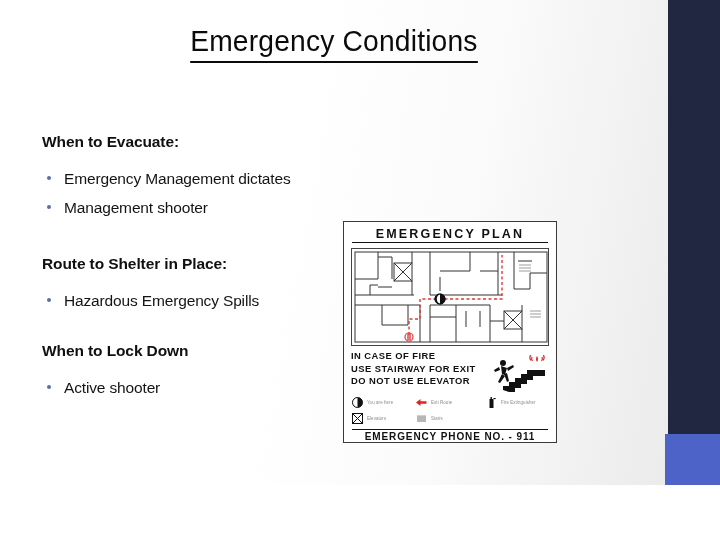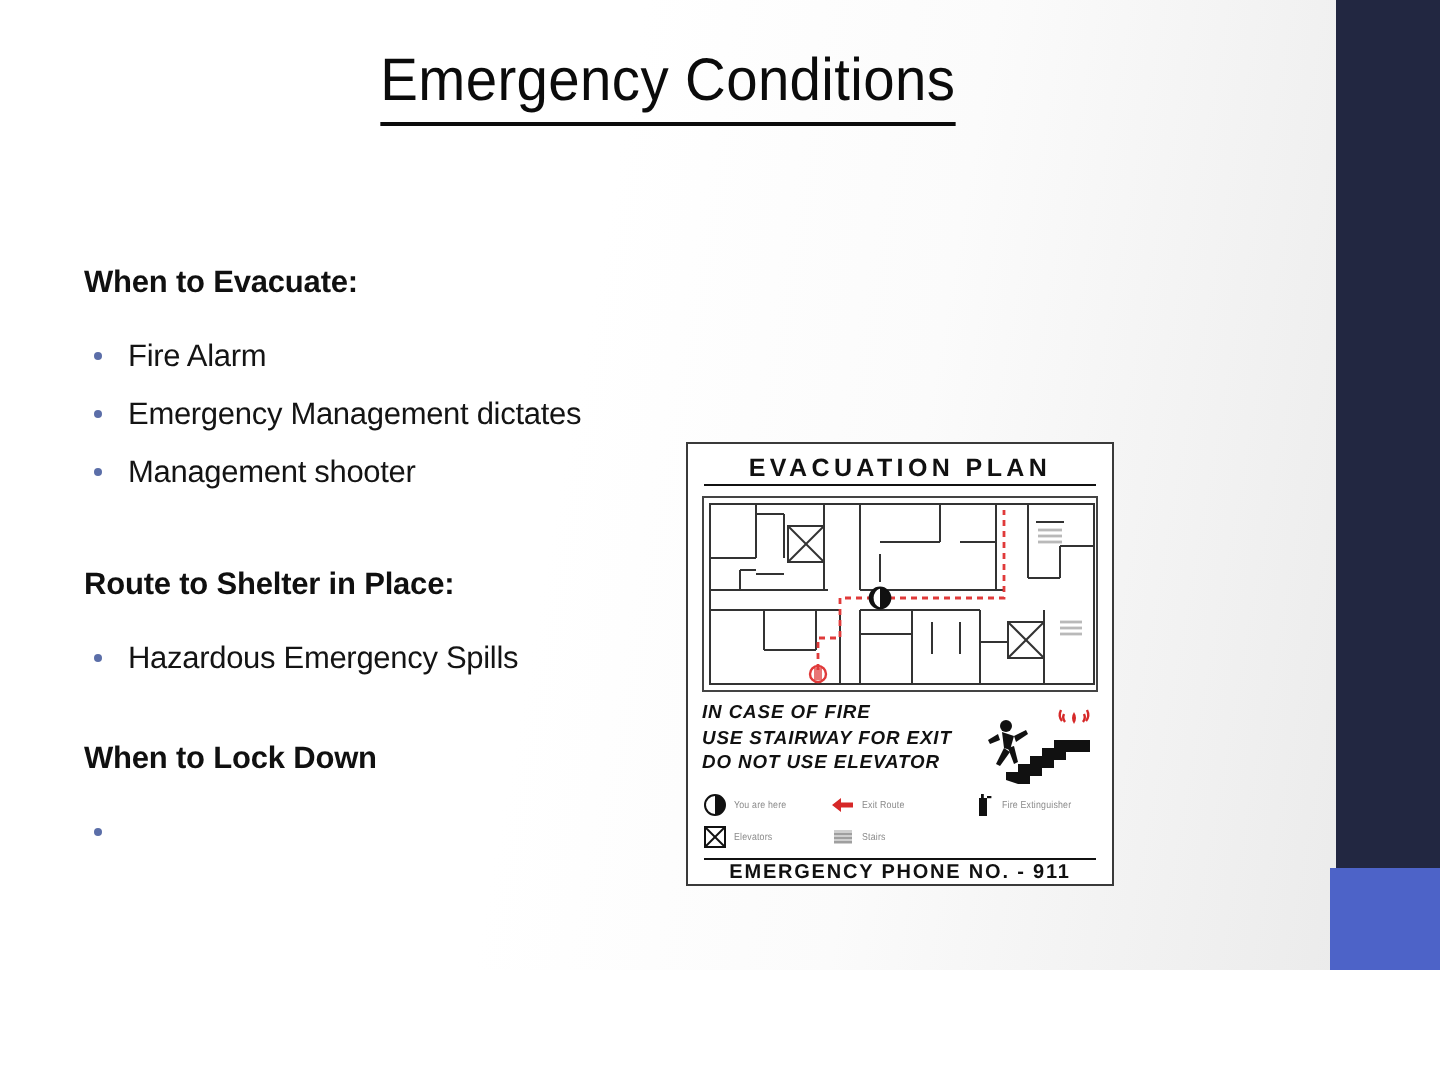--- a/index.html
+++ b/index.html
@@ -144,21 +144,20 @@
     margin-top: 4px;
     height: 42px;
   }
   .evac-instr .lines {
     font-size: 9.4px;
     line-height: 12.6px;
     letter-spacing: 0.45px;
     color: #111;
     font-weight: 600;
     white-space: nowrap;
-    font-style: italic;
   }
   .stair-icon {
     position: absolute;
     right: 2px;
     bottom: 0px;
     width: 64px;
     height: 38px;
   }
 
   .legend {
@@ -207,46 +206,45 @@
 
   <div class="title">
     <span class="u">Emergency Conditions</span>
   </div>
 
   <div class="content">
 
     <div class="heading">When to Evacuate:</div>
     <div class="gap-sm"></div>
     <ul class="bullets">
-      <li><span class="dot"></span><span>Fire Alarm</span></li>
       <li><span class="dot"></span><span>Emergency Management dictates</span></li>
       <li><span class="dot"></span><span>Management shooter</span></li>
     </ul>
 
     <div class="gap-lg"></div>
 
     <div class="heading">Route to Shelter in Place:</div>
     <div class="gap-sm"></div>
     <ul class="bullets">
       <li><span class="dot"></span><span>Hazardous Emergency Spills</span></li>
     </ul>
 
     <div class="gap-md"></div>
 
     <div class="heading">When to Lock Down</div>
     <div class="gap-sm"></div>
     <ul class="bullets">
-      <li><span class="dot"></span></li>
+      <li><span class="dot"></span><span>Active shooter</span></li>
     </ul>
 
   </div>
 
   <div class="evac">
 
-    <div class="evac-title">EVACUATION  PLAN</div>
+    <div class="evac-title">EMERGENCY  PLAN</div>
 
     <div class="floorplan">
       <svg width="198" height="96" viewBox="0 0 198 96">
         <g stroke="#333" stroke-width="1" fill="none">
 
           <rect x="3" y="3" width="192" height="90"></rect>
 
           <line x1="3" y1="46" x2="62" y2="46"></line>
           <line x1="78" y1="46" x2="150" y2="46"></line>
           <line x1="3" y1="56" x2="68" y2="56"></line>

